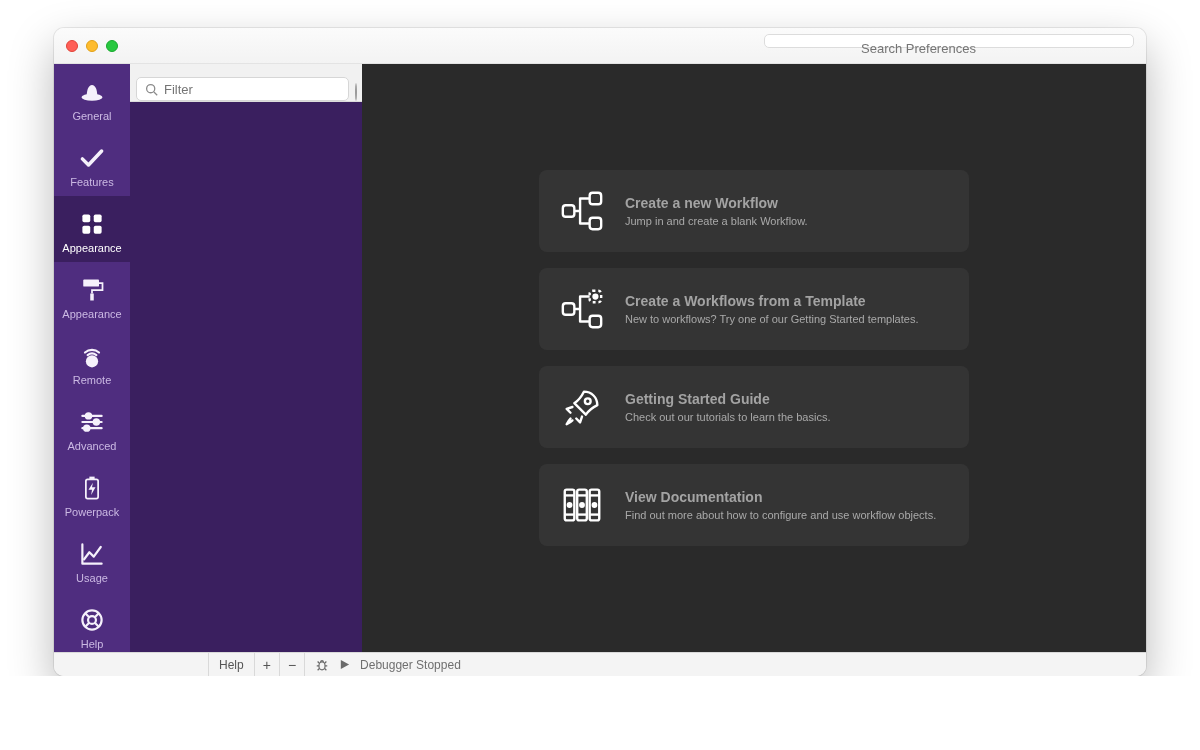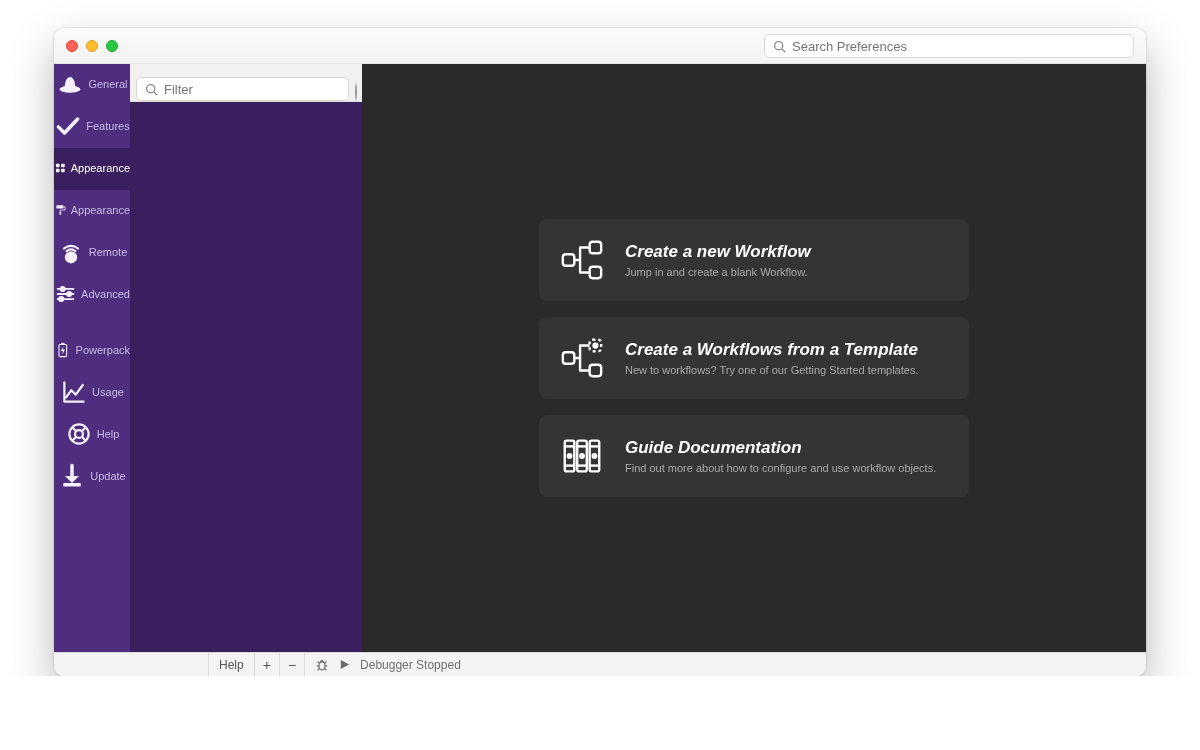--- a/index.html
+++ b/index.html
@@ -31,36 +31,36 @@
     padding: 0 12px;
     position: relative;
   }
   .traffic { display: flex; gap: 8px; }
   .dot { width: 12px; height: 12px; border-radius: 50%; }
   .dot.red { background:#ff5f57; border:0.5px solid #e14338; }
   .dot.yellow { background:#febc2e; border:0.5px solid #e1a117; }
   .dot.green { background:#28c840; border:0.5px solid #17a92d; }
   .search-pref {
     position: absolute; right: 12px; top: 6px;
-    width: 370px; height: 24px;
+    width: 370px; height: 14px;
     background: #fff; border:1px solid #dcdcdc; border-radius: 5px;
     display:flex; align-items:center; padding:0 8px; gap:6px;
-    color:#8b8b8b; font-size:13px;
+    color:#8b8b8b; font-size:13px;flex-direction:column;
   }
   .search-pref input { border:none; outline:none; flex:1; font-size:13px; background:transparent; color:#333;}
   
   .body { flex:1; display:flex; min-height:0; }
   .sidebar {
     width: 76px; background:#4f2d7f;
     display:flex; flex-direction:column; align-items:stretch;
     color:#d7c9ea; font-size:11px;
   }
   .side-item {
-    display:flex; flex-direction:row; align-items:center; justify-content:center;
-    gap:4px; padding:6px 0 8px 0; cursor:pointer;
+    display:flex; flex-direction:column; align-items:center; justify-content:center;
+    gap:4px; padding:14px 0 8px 0; cursor:pointer;
     color:#cbb9e3;
   }
   .side-item.active { background:#3a1f5f; color:#fff; }
   .side-item svg { width:28px; height:28px; }
   .side-spacer { height:14px; }
   .side-label { font-size:11px; }
   
   .listcol {
     width: 232px; background:#3a1f5f; display:flex; flex-direction:column;
   }
@@ -85,21 +85,21 @@
     gap:16px; padding:0 40px;
   }
   .card {
     width: 430px; background:#343434; border-radius:8px;
     display:flex; align-items:center; gap:20px; padding:18px 20px;
     cursor:pointer;
   }
   .card .icon { width:46px; height:46px; flex-shrink:0; color:#fff; }
   .card .icon svg { width:46px; height:46px; }
   .card .txt { display:flex; flex-direction:column; gap:4px; }
-  .card .title { color:#ffffff; font-size:17px; font-weight:600;font-style:italic; }
+  .card .title { color:#a3a3a3; font-size:14px; font-weight:600; }
   .card .sub { color:#a9a9a9; font-size:11px; }
   
   .bottombar {
     height:24px; background:#f4f4f4; border-top:1px solid #d9d9d9;
     display:flex; align-items:center; font-size:12px; color:#555;
   }
   .bottombar .seg {
     height:100%; display:flex; align-items:center; justify-content:center;
     border-right:1px solid #d9d9d9; padding:0 10px;
     cursor:pointer;
@@ -265,40 +265,53 @@
                 <path d="M16 24h6M22 24v-13h10M22 24v13h10"></path>
                 <circle cx="38" cy="11" r="2" fill="#fff"></circle>
               </svg>
           </div>
           <div class="txt">
             <div class="title">Create a Workflows from a Template</div>
             <div class="sub">New to workflows? Try one of our Getting Started templates.</div>
           </div>
         </div>
 
+        <div class="card">
+          <div class="icon">
+            <svg viewBox="0 0 48 48" fill="none" stroke="#fff" stroke-width="2.5" stroke-linejoin="round" stroke-linecap="round">
+                <path d="M26 8c8 0 14 6 14 14-4 2-8 4-12 10l-12-12c6-4 8-8 10-12z"></path>
+                <circle cx="30" cy="18" r="3"></circle>
+                <path d="M14 24l-6 2 4 4M24 34l-2 6-4-4M12 36c-2 2-4 6-4 6s4-2 6-4"></path>
+              </svg>
+          </div>
+          <div class="txt">
+            <div class="title">Getting Started Guide</div>
+            <div class="sub">Check out our tutorials to learn the basics.</div>
+          </div>
+        </div>
 
         <div class="card">
           <div class="icon">
             <svg viewBox="0 0 48 48" fill="none" stroke="#fff" stroke-width="2.5" stroke-linejoin="round">
                 <rect x="6" y="8" width="10" height="32" rx="2"></rect>
                 <rect x="19" y="8" width="10" height="32" rx="2"></rect>
                 <rect x="32" y="8" width="10" height="32" rx="2"></rect>
                 <circle cx="11" cy="24" r="1.8" fill="#fff"></circle>
                 <circle cx="24" cy="24" r="1.8" fill="#fff"></circle>
                 <circle cx="37" cy="24" r="1.8" fill="#fff"></circle>
                 <line x1="6" y1="14" x2="16" y2="14"></line>
                 <line x1="19" y1="14" x2="29" y2="14"></line>
                 <line x1="32" y1="14" x2="42" y2="14"></line>
                 <line x1="6" y1="34" x2="16" y2="34"></line>
                 <line x1="19" y1="34" x2="29" y2="34"></line>
                 <line x1="32" y1="34" x2="42" y2="34"></line>
               </svg>
           </div>
           <div class="txt">
-            <div class="title">Guide Documentation</div>
+            <div class="title">View Documentation</div>
             <div class="sub">Find out more about how to configure and use workflow objects.</div>
           </div>
         </div>
 
       </div>
     </div>
   </div>
 
   <div class="bottombar">
     <div class="seg first">Help</div>

